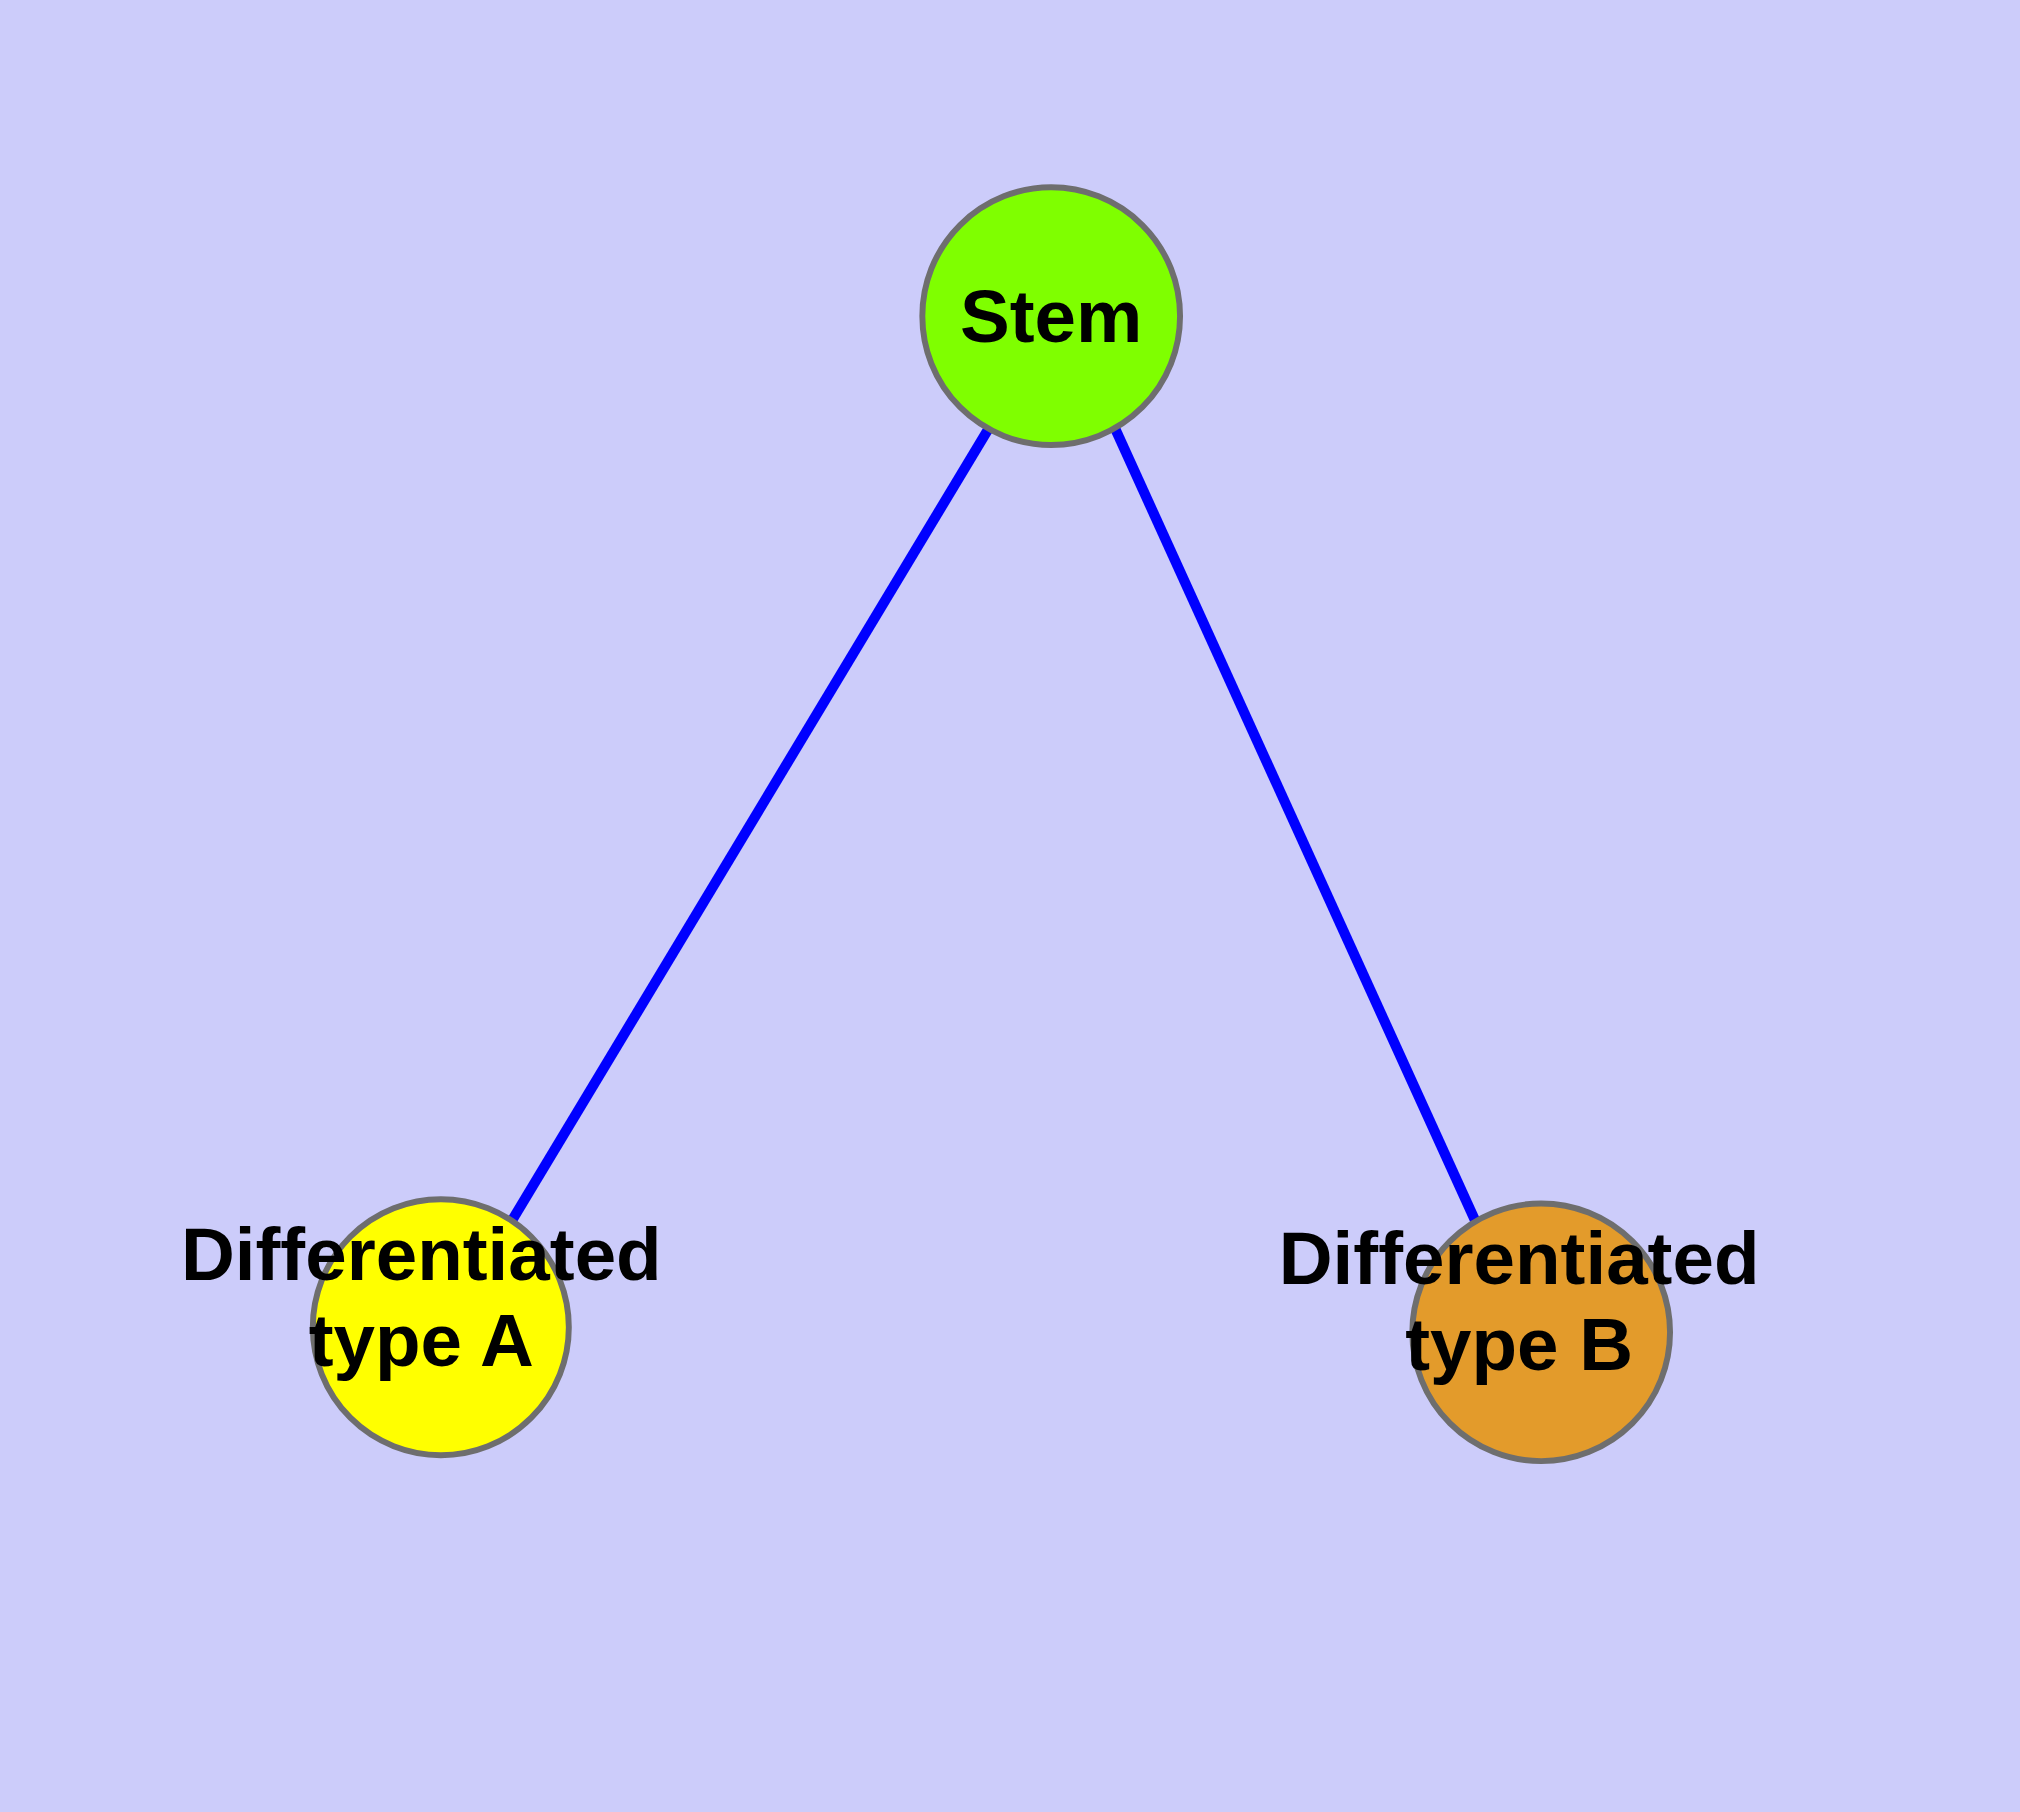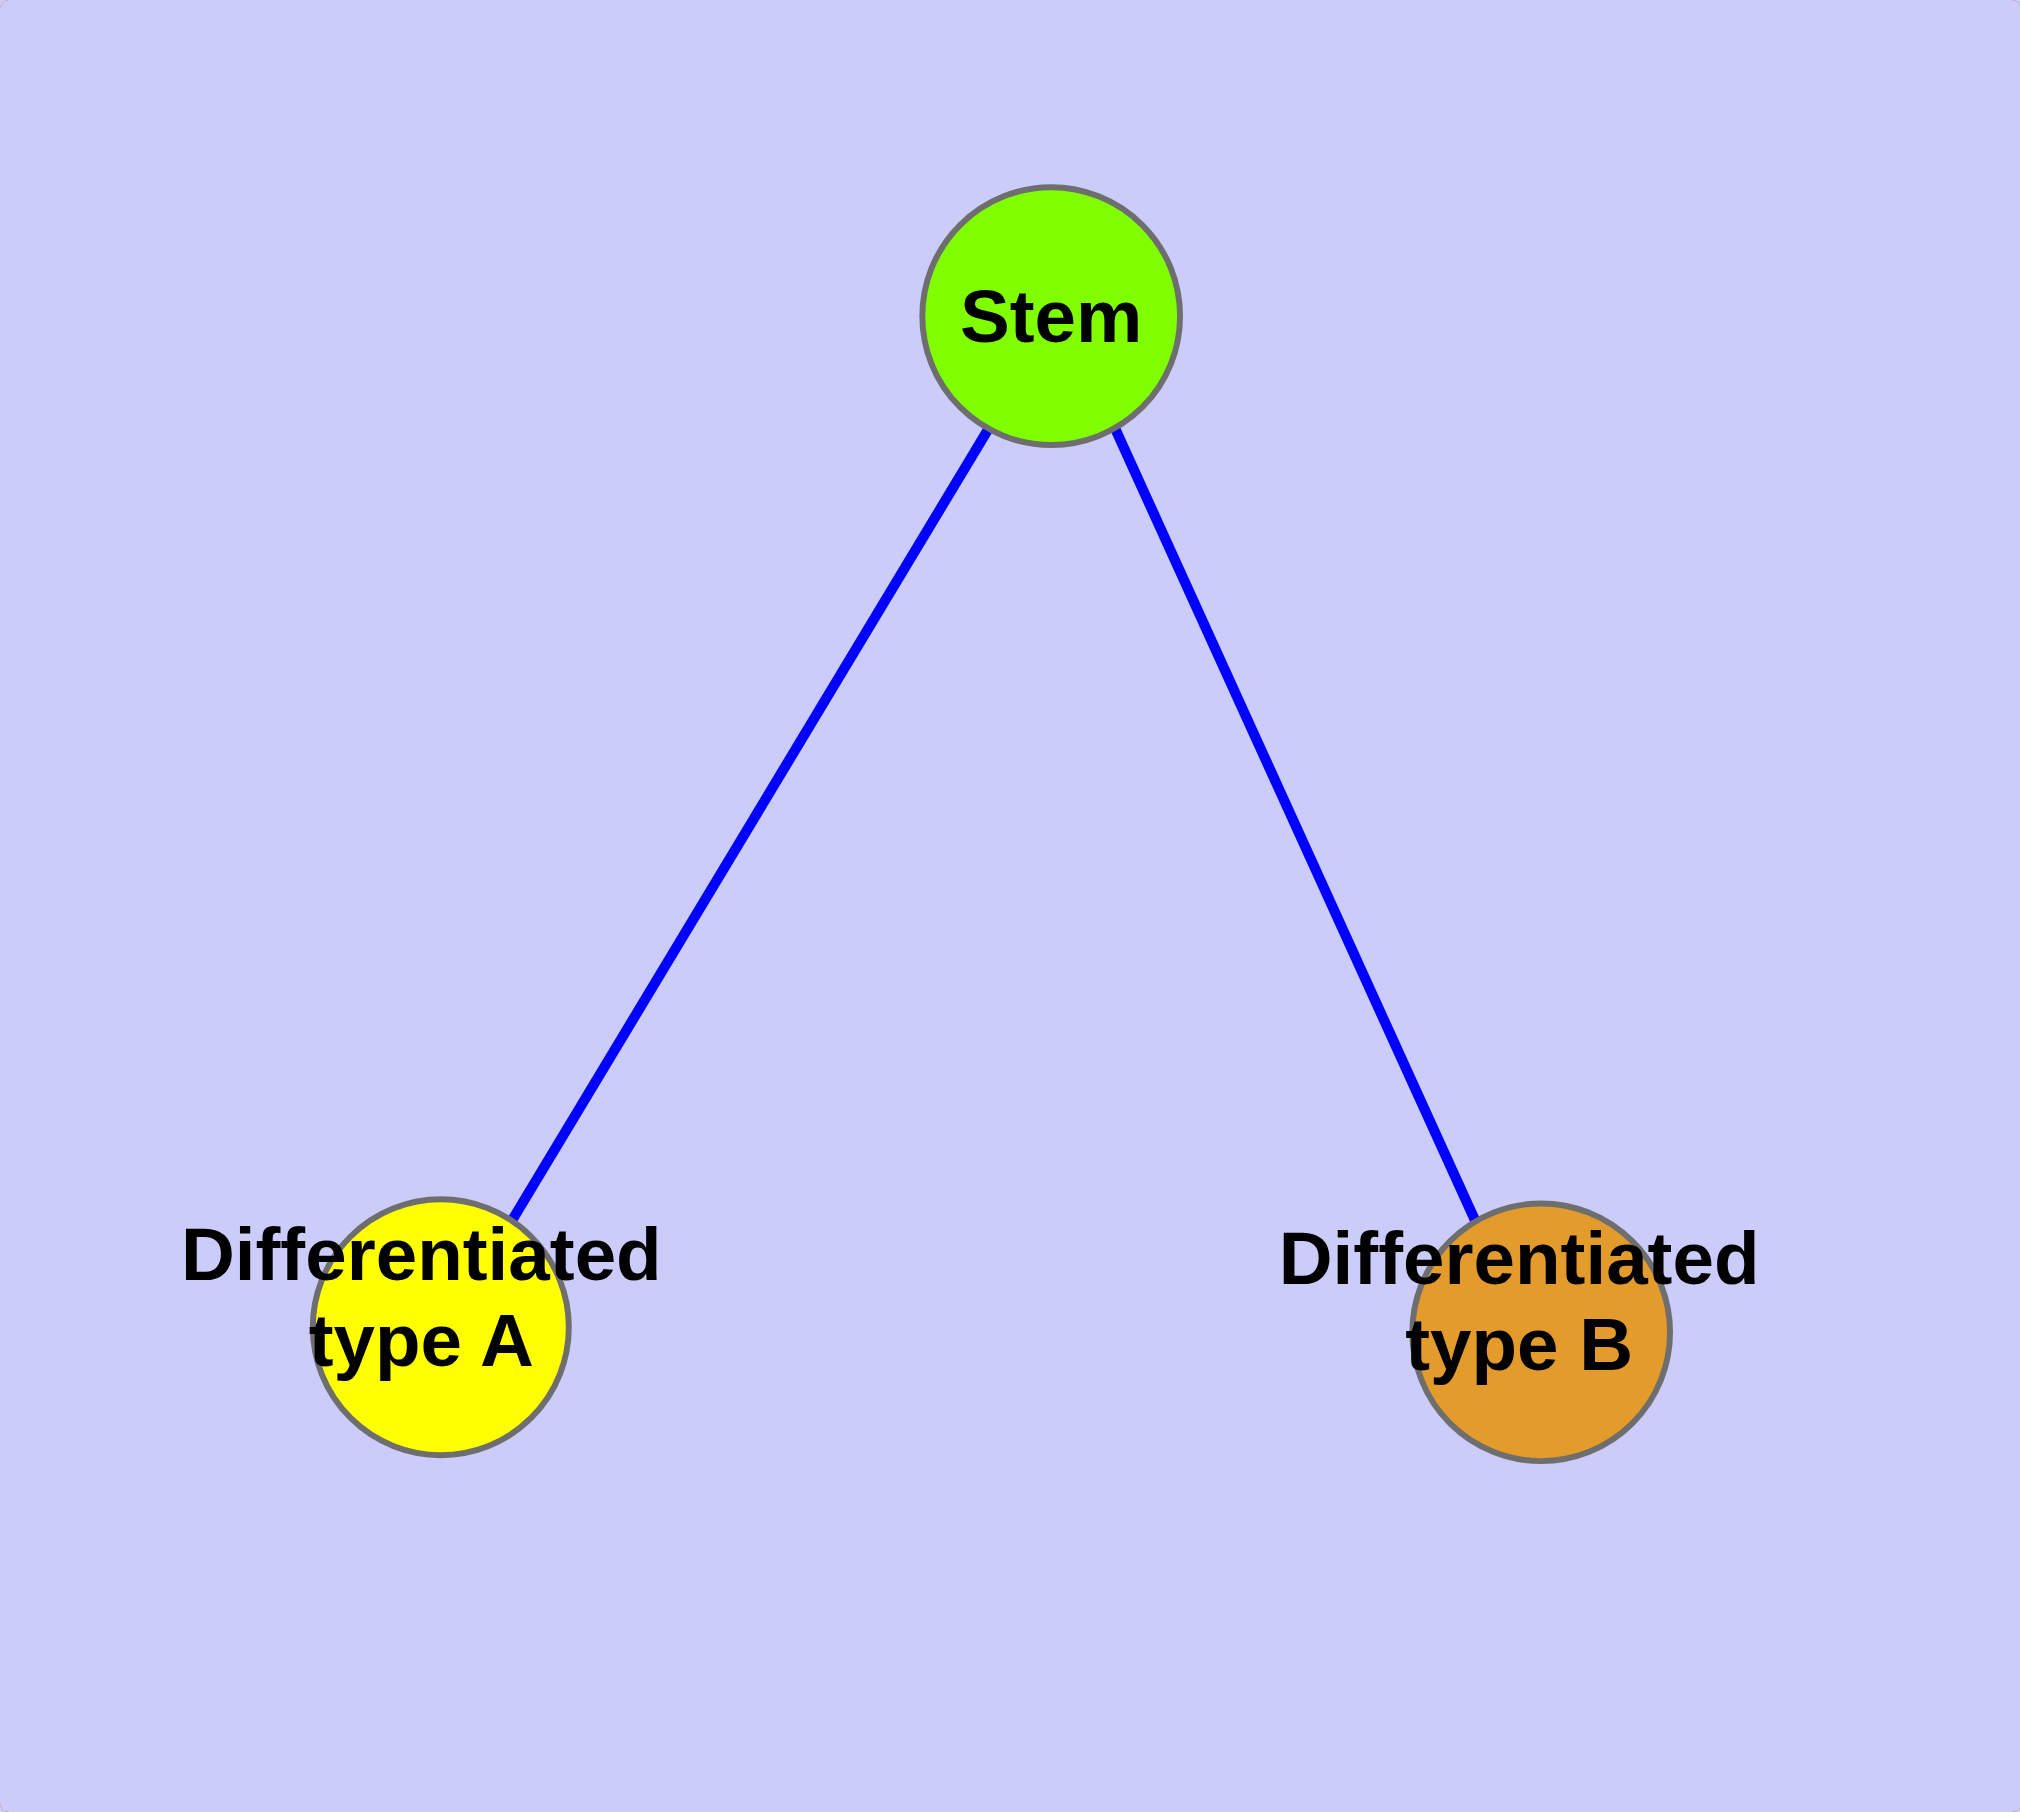--- a/index.html
+++ b/index.html
@@ -32,21 +32,21 @@
   .node-label {
     font-family: "Liberation Sans", sans-serif;
     font-weight: bold;
     fill: #000000;
     text-anchor: middle;
   }
 </style>
 </head>
 <body>
 
-<div id="stage" style="width: 2021px; height: 1812px; background: #c2410c; border-radius: 9px;">
+<div id="stage" style="width: 2021px; height: 1812px; background: #c2410c;">
   <svg id="graph-svg" viewBox="0 0 2384 2138" preserveAspectRatio="none" xmlns="http://www.w3.org/2000/svg" style="width: 2021px; height: 1812px;">
 
     <rect id="bg-rect" x="0" y="0" width="2384" height="2138" fill="#ccccfa"></rect>
 
     <g id="edges-layer">
         <line x1="1166" y1="506" x2="604" y2="1440" stroke="#0000ff" stroke-width="12" class="edge-line"></line>
         <line x1="1316" y1="507" x2="1740" y2="1440" stroke="#0000ff" stroke-width="12" class="edge-line"></line>
       </g>
     <g id="nodes-layer">
         <circle cx="1240" cy="373" r="152" fill="#7fff00" stroke="#6e6e6e" stroke-width="7" class="node-circle"></circle>

